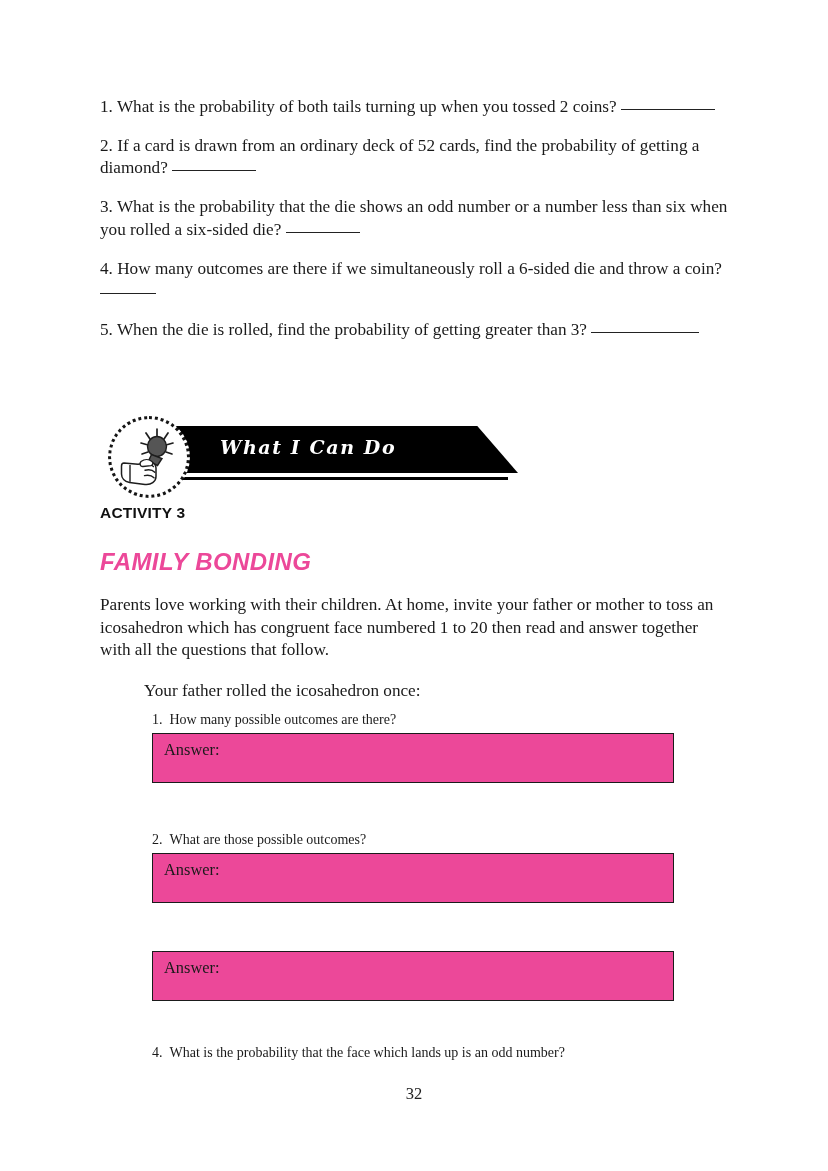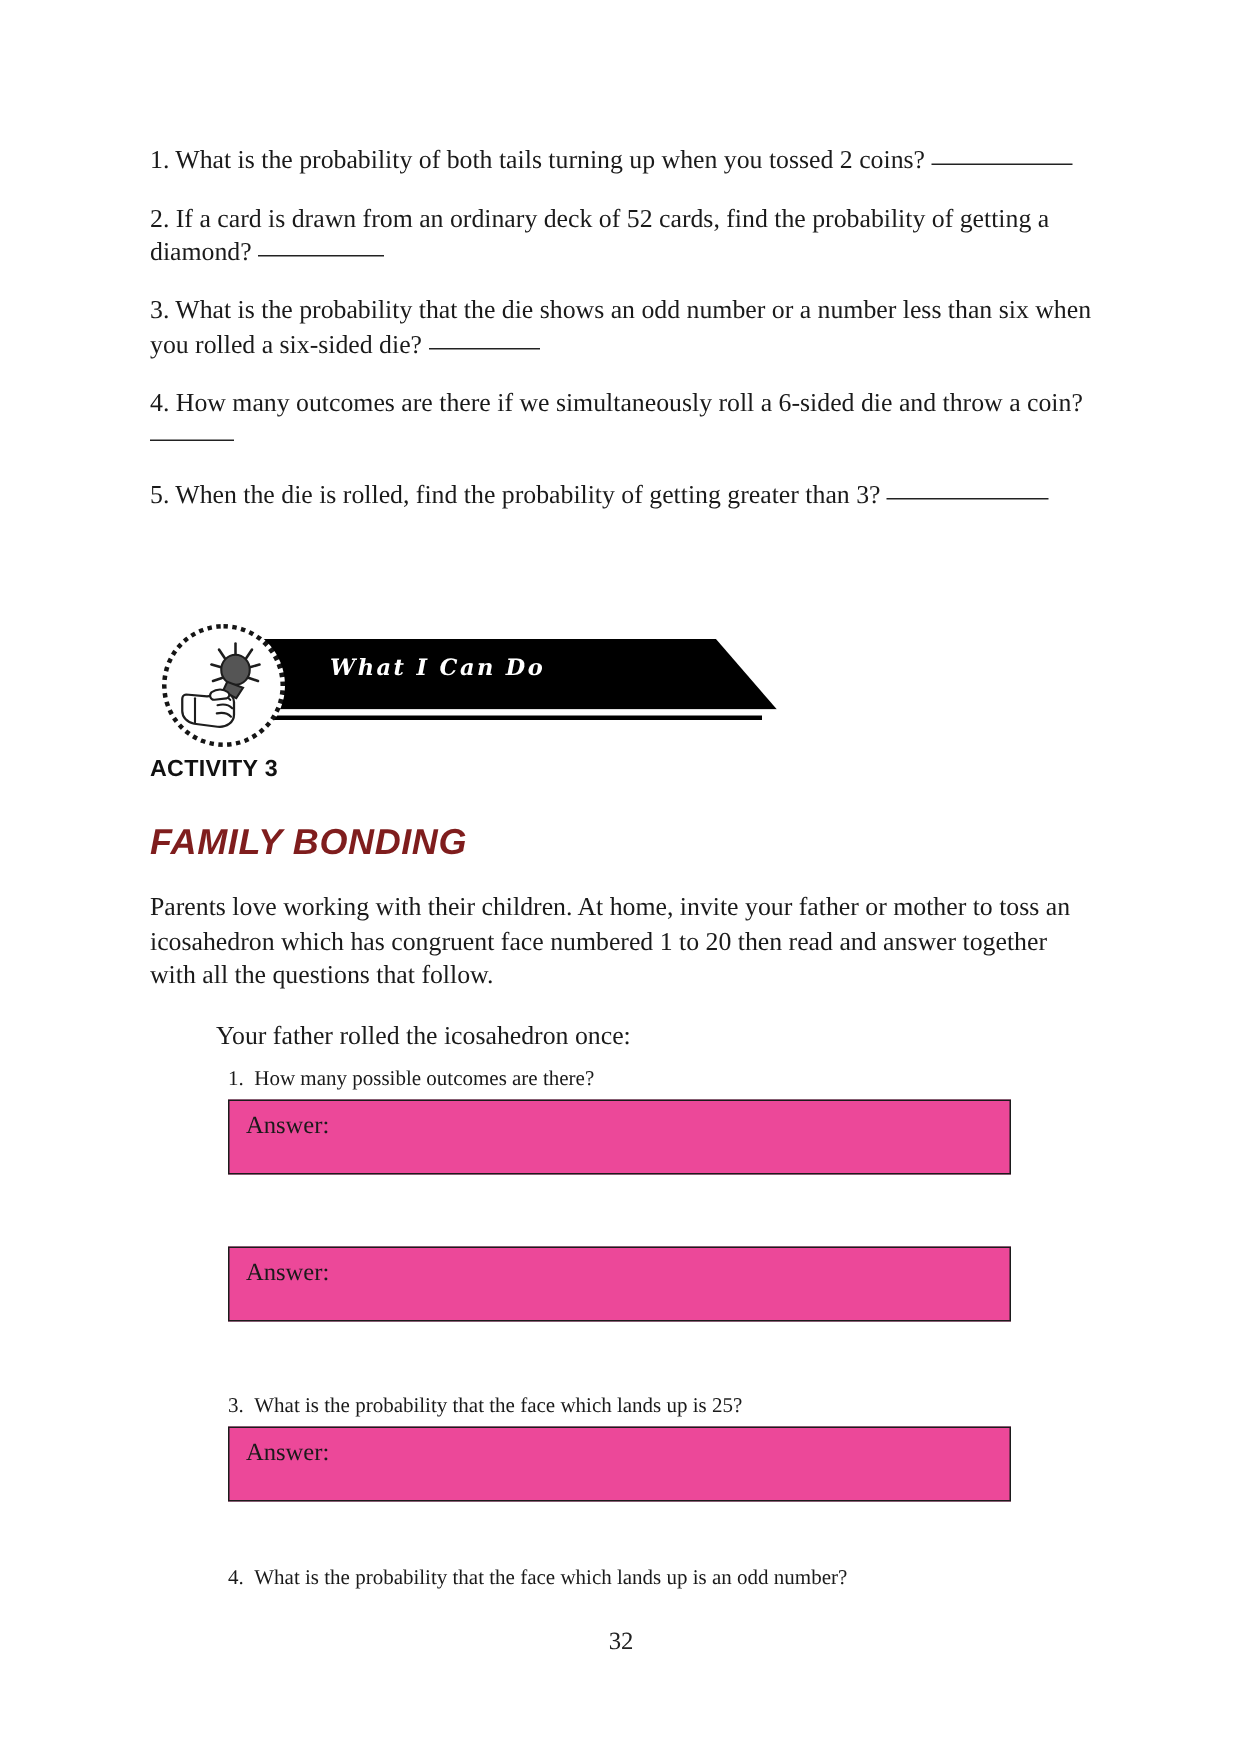--- a/index.html
+++ b/index.html
@@ -67,21 +67,21 @@
     -webkit-clip-path: polygon(0 0, 89% 0, 100% 100%, 0 100%);
     clip-path: polygon(0 0, 89% 0, 100% 100%, 0 100%);
   }
   .banner-title {
     position: absolute;
     left: 120px;
     top: 22px;
     font-family: "DejaVu Serif", "Liberation Serif", serif;
     font-style: italic;
     font-weight: bold;
-    font-size: 15px;
+    font-size: 19px;
     letter-spacing: 1.6px;
     color: #ffffff;
     white-space: nowrap;
     z-index: 3;
   }
   .banner-rule {
     position: absolute;
     left: 48px;
     top: 63px;
     width: 360px;
@@ -122,21 +122,21 @@
   }
   .activity-title {
     position: absolute;
     left: 100px;
     top: 548px;
     font-family: "Liberation Sans", "DejaVu Sans", sans-serif;
     font-weight: bold;
     font-style: italic;
     font-size: 24px;
     letter-spacing: 0.4px;
-    color: #7f1d1d;
+    color: #ec4899;
   }
 
   
   .intro {
     position: absolute;
     left: 100px;
     top: 594px;
     width: 630px;
     font-size: 17.2px;
     line-height: 1.32;
@@ -266,36 +266,36 @@
         <span class="fb-num">1.</span><span>How many possible outcomes are there?</span>
       </p>
       <div class="answer-box">
         <span class="answer-label">Answer:</span>
       </div>
     </div>
 
     <div class="gap-lg"></div>
 
     <div class="fb-block">
-      <div class="answer-box">
-        <span class="answer-label">Answer:</span>
-      </div>
-    </div>
-
-    <div class="gap-lg"></div>
-
-    <div class="fb-block">
       <p class="fb-q">
-        <span class="fb-num">3.</span><span>What is the probability that the face which lands up is 25?</span>
+        <span class="fb-num">2.</span><span>What are those possible outcomes?</span>
       </p>
       <div class="answer-box">
         <span class="answer-label">Answer:</span>
       </div>
     </div>
 
+    <div class="gap-lg"></div>
+
+    <div class="fb-block">
+      <div class="answer-box">
+        <span class="answer-label">Answer:</span>
+      </div>
+    </div>
+
     <div class="gap-md"></div>
 
     <div class="fb-block">
       <p class="fb-q">
         <span class="fb-num">4.</span><span>What is the probability that the face which lands up is an odd number?</span>
       </p>
     </div>
 
   </div>
 

